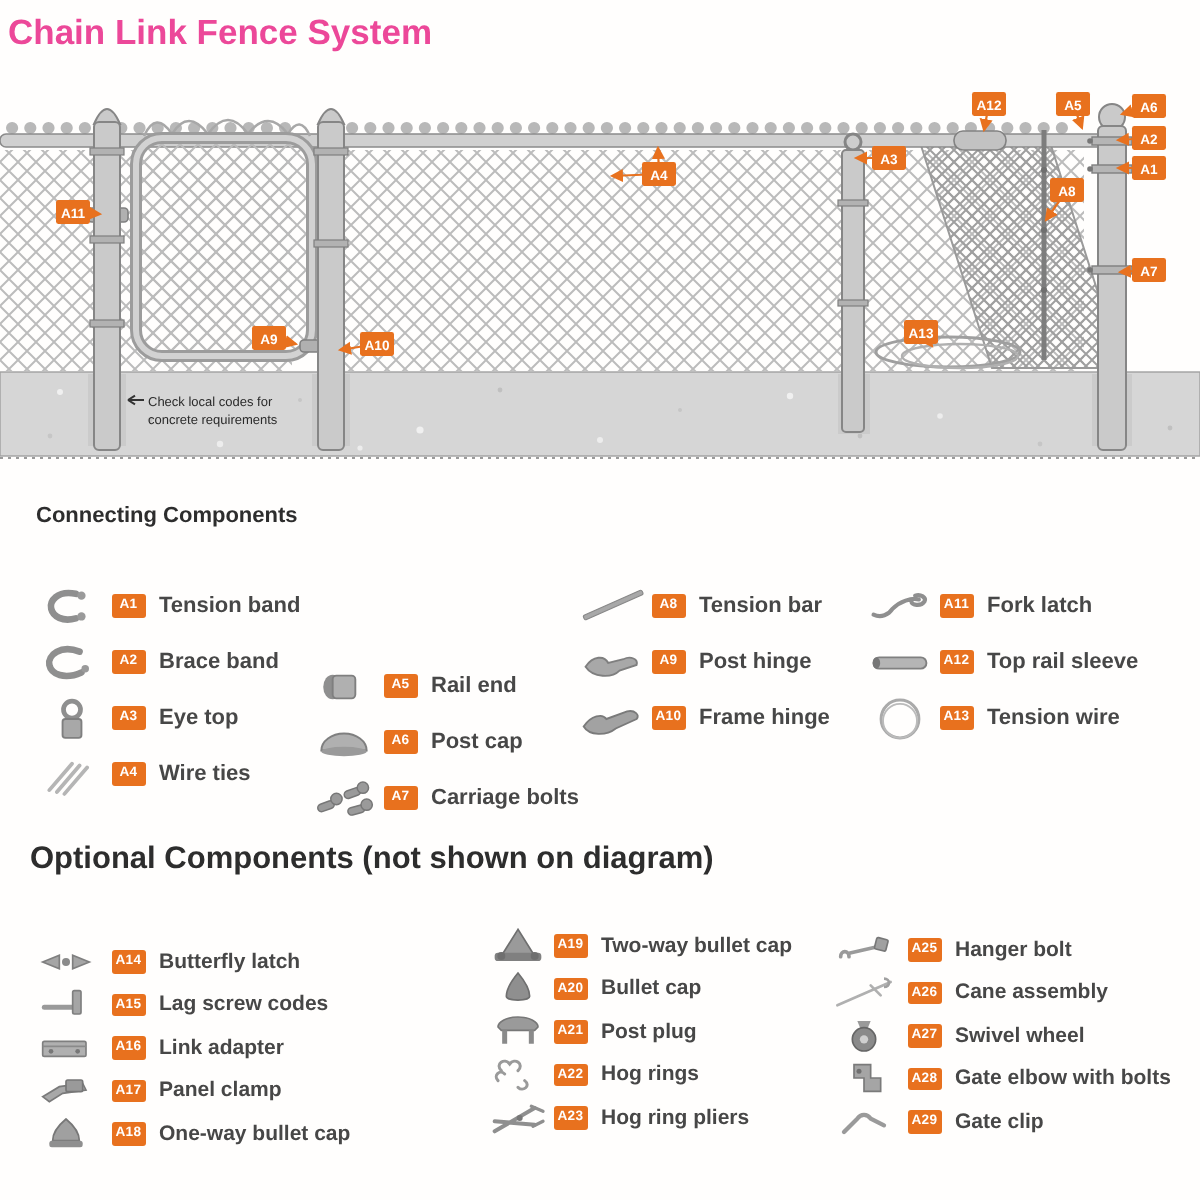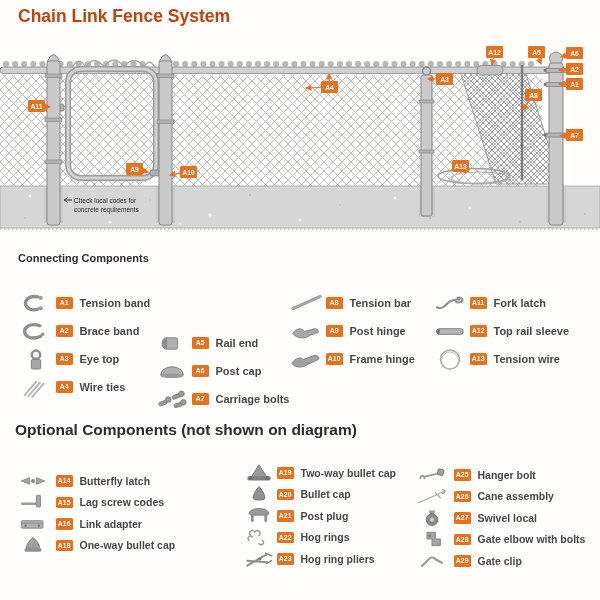--- a/index.html
+++ b/index.html
@@ -1,18 +1,18 @@
 <!DOCTYPE html>
 <html><head>
 <meta charset="utf-8">
 <style>
   html,body{margin:0;padding:0;background:#fff;}
   .page{position:relative;width:600px;height:600px;background:#fffefd;overflow:hidden;
         font-family:"Liberation Sans",sans-serif;}
-  .title{position:absolute;left:18px;top:6px;font-size:17.5px;font-weight:bold;color:#c2410c;}
+  .title{position:absolute;left:4px;top:6px;font-size:17.5px;font-weight:bold;color:#ec4899;}
   .section-h{position:absolute;font-weight:bold;color:#2d2d2d;white-space:nowrap;}
   #connecting-heading{left:18px;top:252px;font-size:11px;}
   #optional-heading{left:15px;top:421px;font-size:15.5px;}
   #diagram{position:absolute;left:0;top:40px;}
   .col{position:absolute;}
   #cc-col1{left:16px;top:289px;}
   #cc-col2{left:152px;top:289px;margin-top:40px;}
   #cc-col3{left:286px;top:289px;}
   #cc-col4{left:430px;top:289px;}
   #oc-col1{left:10px;top:470px;}
@@ -361,20 +361,30 @@
             <circle cx="9" cy="14" r="1.4" fill="#777"></circle>
             <circle cx="25" cy="14" r="1.4" fill="#777"></circle>
           </svg>
         </span>
         <span class="badge">A16</span>
         <span class="comp-label">Link adapter</span>
       </div>
       <div class="comp-row">
         <span class="icon-box">
           <svg viewBox="0 0 36 24">
+            <path d="M4 16 L14 10 L28 8 L30 12 L16 14 L8 19 Z" fill="#a8a8a8" stroke="#7a7a7a"></path>
+            <rect x="18" y="6" width="10" height="7" rx="1" fill="#9a9a9a" stroke="#777"></rect>
+          </svg>
+        </span>
+        <span class="badge">A17</span>
+        <span class="comp-label">Panel clamp</span>
+      </div>
+      <div class="comp-row">
+        <span class="icon-box">
+          <svg viewBox="0 0 36 24">
             <path d="M18 3 C12 8 10 12 10 16 L26 16 C26 12 24 8 18 3 Z" fill="#a0a0a0" stroke="#777"></path>
             <rect x="8" y="16" width="20" height="4" rx="1.5" fill="#8f8f8f"></rect>
           </svg>
         </span>
         <span class="badge">A18</span>
         <span class="comp-label">One-way bullet cap</span>
       </div>
     </div>
   <div class="col oc" id="oc-col2">
       <div class="comp-row">
@@ -452,21 +462,21 @@
       </div>
       <div class="comp-row">
         <span class="icon-box">
           <svg viewBox="0 0 36 24">
             <path d="M14 3 L22 3 L20 8 L16 8 Z" fill="#9a9a9a"></path>
             <circle cx="18" cy="14" r="7" fill="#8a8a8a" stroke="#666"></circle>
             <circle cx="18" cy="14" r="2.5" fill="#cfcfcf"></circle>
           </svg>
         </span>
         <span class="badge">A27</span>
-        <span class="comp-label">Swivel local</span>
+        <span class="comp-label">Swivel wheel</span>
       </div>
       <div class="comp-row">
         <span class="icon-box">
           <svg viewBox="0 0 36 24">
             <path d="M12 4 L22 4 L22 12 L28 12 L28 20 L18 20 L18 12 L12 12 Z" fill="#a5a5a5" stroke="#7a7a7a"></path>
             <circle cx="15" cy="8" r="1.5" fill="#6f6f6f"></circle>
           </svg>
         </span>
         <span class="badge">A28</span>
         <span class="comp-label">Gate elbow with bolts</span>

